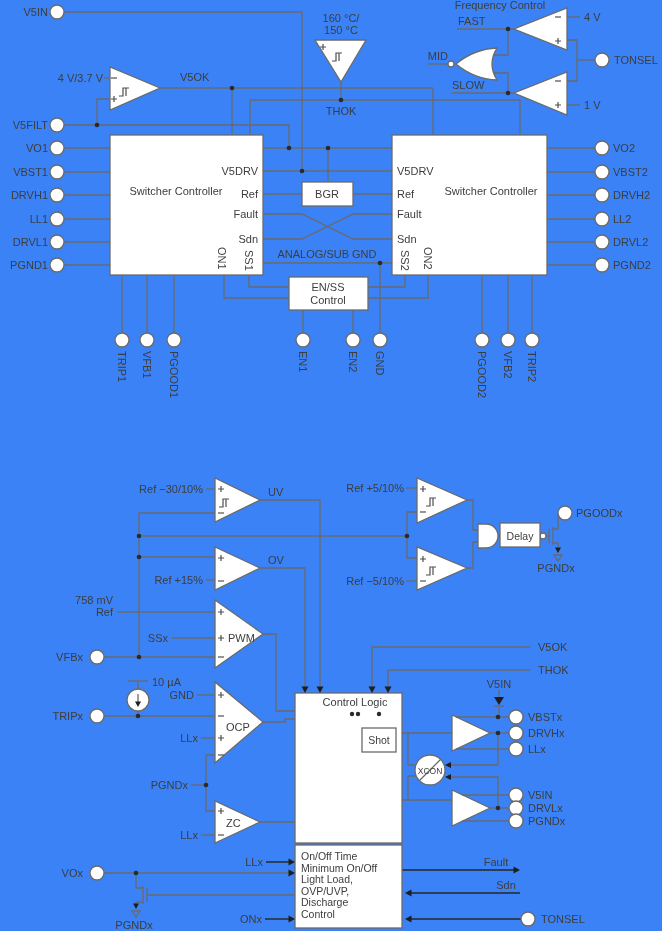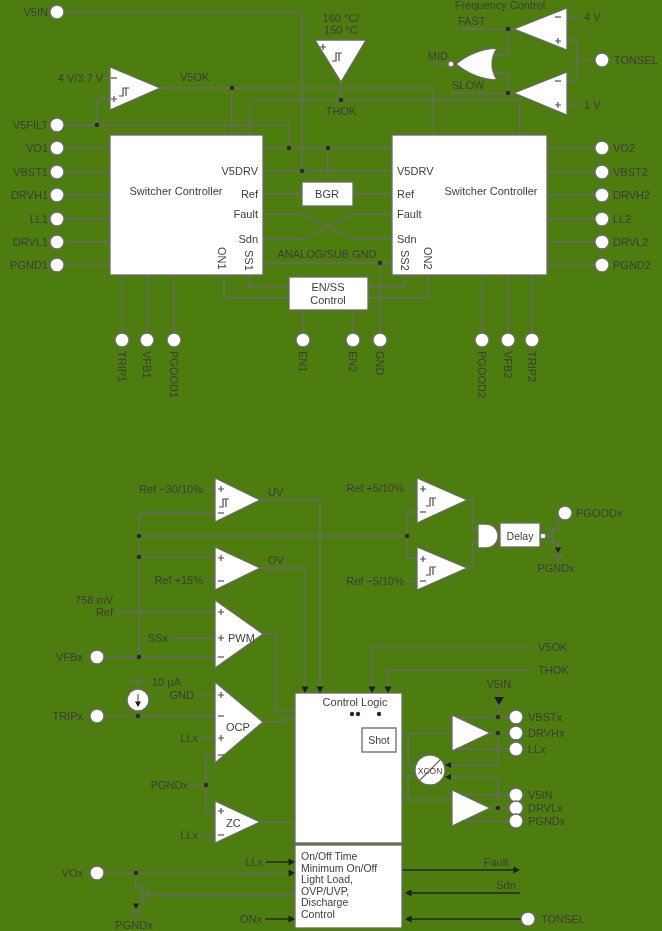--- a/index.html
+++ b/index.html
@@ -1,16 +1,16 @@
 <!DOCTYPE html>
 <html><head>
 <meta charset="utf-8">
 <style>
   html,body{margin:0;padding:0;background:#ffffff;}
-  #stage{width:662px;height:931px;position:relative;background:#4d7c0f;}
+  #stage{width:662px;height:931px;position:relative;background:#3b82f6;}
   svg{display:block;}
   svg text{font-family:"Liberation Sans","DejaVu Sans",sans-serif;font-size:11px;fill:#3d3d3d;}
   .tm{text-anchor:middle;}
   .te{text-anchor:end;}
   .small{font-size:10.5px;}
   .tiny{font-size:8.5px;}
   .w{stroke:#6a6a6a;stroke-width:1.3;fill:none;}
   .b{stroke:#6a6a6a;stroke-width:1.3;fill:#ffffff;}
   .d{stroke:#262626;stroke-width:1.4;fill:none;}
   .ar{fill:#1e1e1e;stroke:none;}

